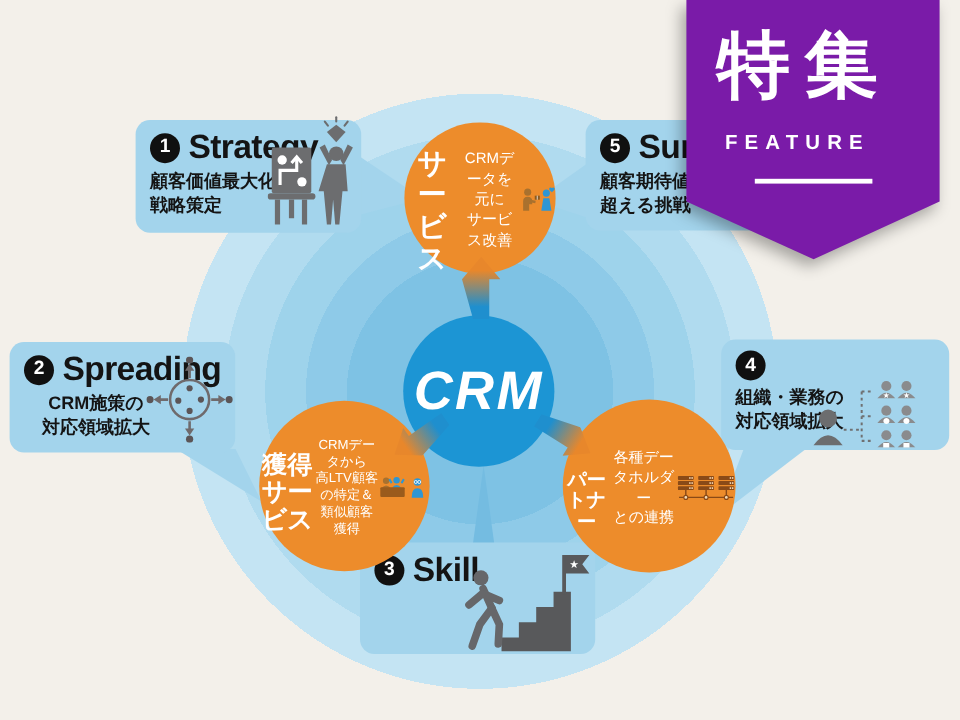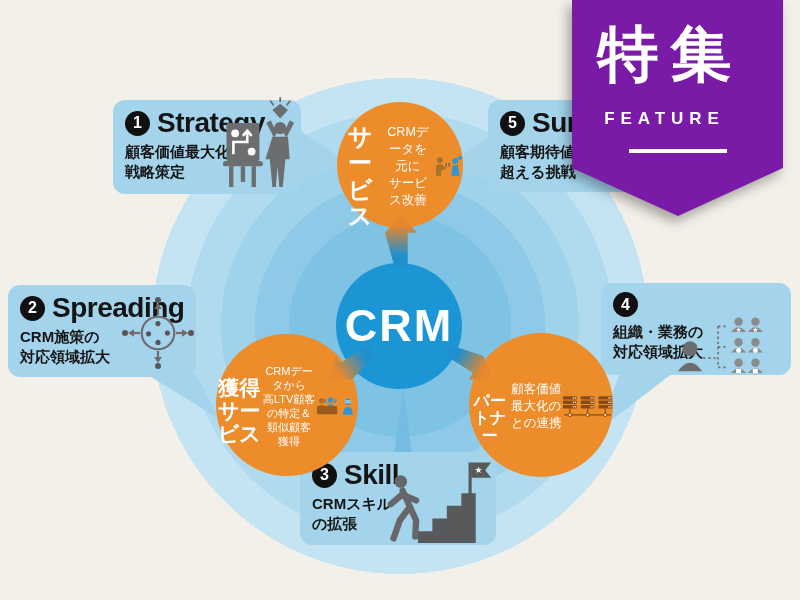--- a/index.html
+++ b/index.html
@@ -30,21 +30,21 @@
   .bicon{position:absolute;}
 
   
   .ocircle{border-radius:50%;background:#ED8C2B;z-index:4;color:#fff;text-align:center;
     display:flex;align-items:center;}
   .otitle{font-weight:bold;line-height:1.1;white-space:pre-line;}
   .odesc{font-weight:normal;white-space:pre-line;}
 
   
   #crm-circle{width:126px;height:126px;border-radius:50%;background:#1C95D4;z-index:4;
-    display:flex;align-items:center;justify-content:center;}
+    display:flex;align-items:center;justify-content:center;font-style:italic;}
   #crm-label{color:#fff;font-weight:bold;font-size:45px;letter-spacing:2px;}
 
   
   .arrow{z-index:5;background:linear-gradient(to top,#1F8FCE 20%,#E8872B 78%);
     clip-path:polygon(50% 0,100% 36%,71% 36%,71% 100%,29% 100%,0 36%);}
 
   
   #ribbon-svg{z-index:6;}
   .ribbon-text{z-index:7;color:#fff;text-align:center;}
   #banner-title{left:572px;top:14px;width:185px;font-size:61px;font-weight:bold;
@@ -114,21 +114,21 @@
 超える挑戦</div>
     </div>
   </div>
 
   <div class="abs box" style="left:8px;top:285px;width:188px;height:92px;">
     <div class="box-inner">
       <div class="hrow">
         <span class="badge">2</span>
         <span class="btitle">Spreading</span>
       </div>
-      <div class="bdesc" style="max-width:120px;">CRM施策の
+      <div class="bdesc" style="max-width:120px;text-align:center;">CRM施策の
 対応領域拡大</div>
       <svg class="bicon" style="right:2px;top:12px;" width="72" height="72" viewBox="0 0 84 84">
         <circle cx="42" cy="42" r="19" fill="none" stroke="#6F6A6C" stroke-width="2.5"></circle>
         <g fill="#5B5557">
           <circle cx="42" cy="31" r="3"></circle>
           <circle cx="31" cy="43" r="3"></circle>
           <circle cx="53" cy="42" r="3"></circle>
           <circle cx="42" cy="53" r="3"></circle>
         </g>
         <g stroke="#6F6A6C" stroke-width="2.5">
@@ -197,22 +197,20 @@
       </svg>
     </div>
   </div>
 
   <div class="abs box" style="left:300px;top:452px;width:196px;height:93px;">
     <div class="box-inner">
       <div class="hrow">
         <span class="badge">3</span>
         <span class="btitle">Skill</span>
       </div>
-      <div class="bdesc">CRMスキル
-の拡張</div>
       <svg class="bicon" style="right:4px;bottom:2px;" width="112" height="86" viewBox="0 0 124 95">
         <path d="M42 95 V82 H58 V68 H74 V54 H90 V40 H106 V95 Z" fill="#58595B"></path>
         <rect x="98" y="6" width="3.5" height="36" fill="#58595B"></rect>
         <path d="M101 6 h22 l-6.5 8.5 6.5 8.5 h-22 z" fill="#58595B"></path>
         <text x="109" y="18" font-family="DejaVu Sans, sans-serif" font-size="10" fill="#fff" text-anchor="middle">★</text>
         <circle cx="23" cy="27" r="7" fill="#66676A"></circle>
         <g stroke="#66676A" stroke-width="7" stroke-linecap="round" fill="none">
           <path d="M25 37 L33 55"></path>
           <path d="M33 55 L22 70 L15 90"></path>
           <path d="M33 55 L40 70 L39 88"></path>
@@ -271,21 +269,21 @@
       </g>
       <g stroke="#fff" stroke-width="1.5" fill="none">
         <circle cx="65" cy="9" r="2.6"></circle>
           <circle cx="71" cy="9" r="2.6"></circle>
       </g>
     </svg>
   </div>
 
   <div class="abs ocircle" style="left:469px;top:333px;width:144px;height:144px;">
     <div class="otitle" style="font-size:16px;margin-top:26px;">パートナー</div>
-    <div class="odesc" style="font-size:12.5px;line-height:1.35;margin-top:3px;">顧客価値最大化の
+    <div class="odesc" style="font-size:12.5px;line-height:1.35;margin-top:3px;">各種データホルダー
 との連携</div>
     <svg width="100" height="42" viewBox="0 0 104 44" style="margin-top:3px;">
       <g fill="#8A4A17">
         <rect x="2" y="0" width="28" height="7" rx="1.5"></rect>
           <rect x="2" y="9" width="28" height="7" rx="1.5"></rect>
           <rect x="2" y="18" width="28" height="7" rx="1.5"></rect>
         <rect x="38" y="0" width="28" height="7" rx="1.5"></rect>
           <rect x="38" y="9" width="28" height="7" rx="1.5"></rect>
           <rect x="38" y="18" width="28" height="7" rx="1.5"></rect>
         <rect x="74" y="0" width="28" height="7" rx="1.5"></rect>

